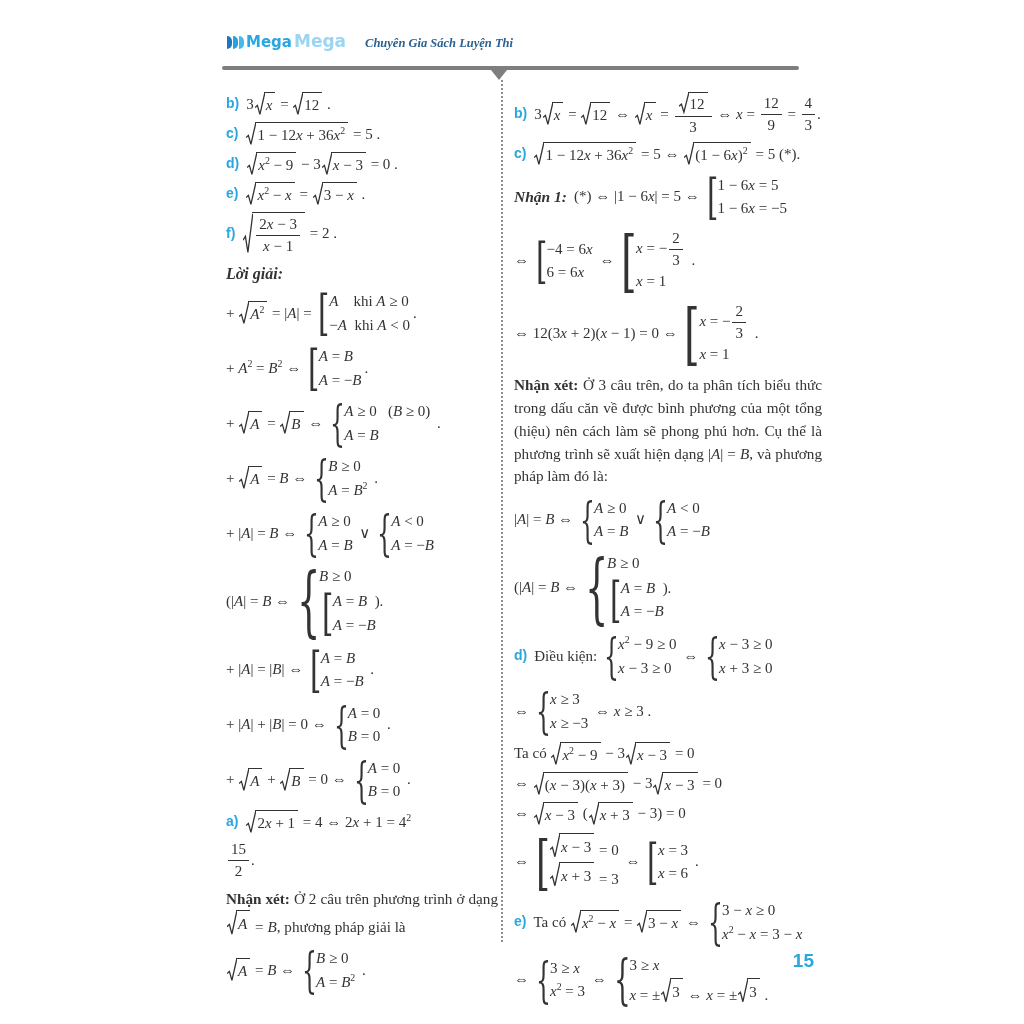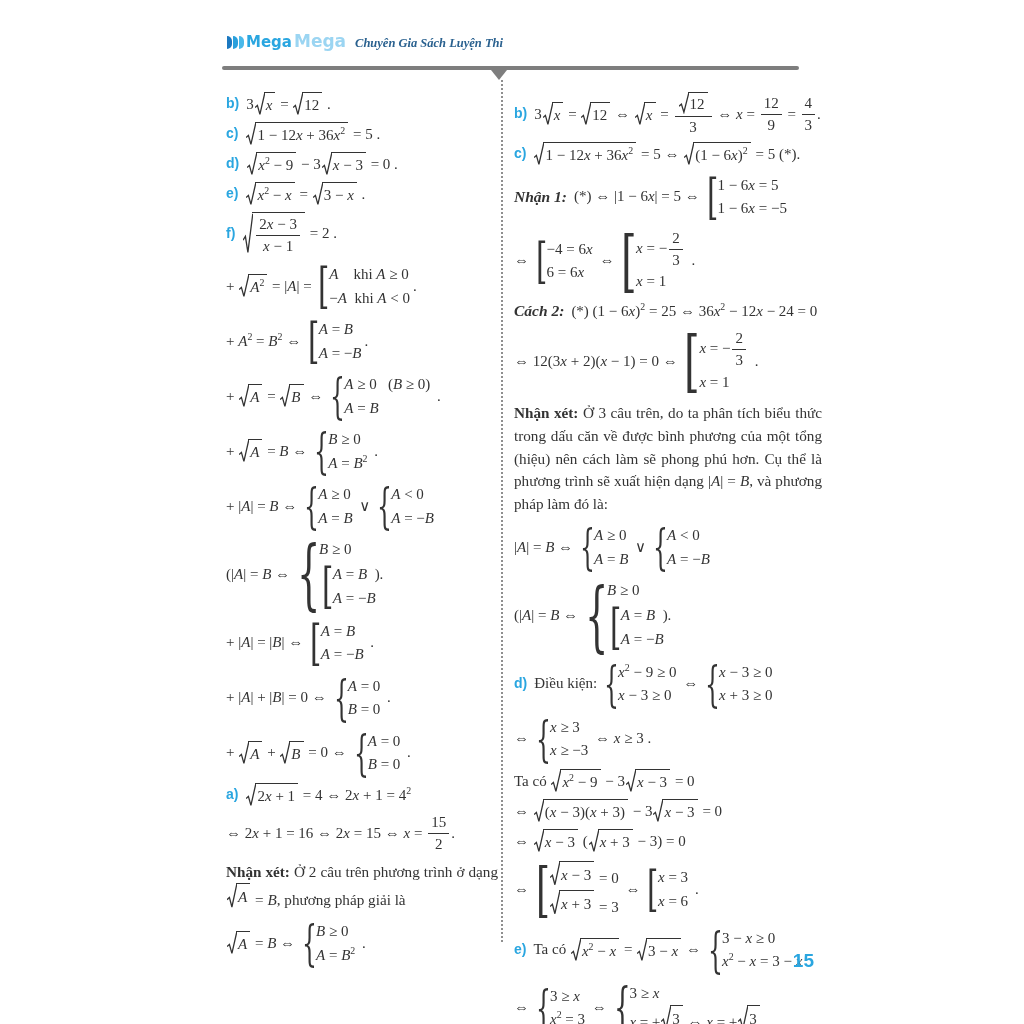--- a/index.html
+++ b/index.html
@@ -10,21 +10,21 @@
   
   .header{position:absolute;top:31px;left:227px;display:flex;align-items:baseline;gap:9px;}
   .logo{display:flex;align-items:baseline;gap:2px;}
   .arcs{display:flex;align-items:center;gap:1px;transform:translateY(2px);}
   .arc{display:inline-block;width:5px;height:13px;border-radius:0 7px 7px 0;background:var(--accent);}
   .arc.a1{background:#1b78c0;}
   .arc.a2{background:#2aa0dc;}
   .arc.a3{background:#49b9ea;}
   .mega{color:var(--accent);font-family:"DejaVu Sans",sans-serif;font-weight:bold;font-size:15px;letter-spacing:0;}
   .book{color:var(--bookblue);font-family:"DejaVu Sans",sans-serif;font-weight:bold;font-size:17px;}
-  .slogan{color:var(--slogan);font-style:italic;font-weight:bold;font-size:12.5px;font-family:"Liberation Serif",serif;}
+  .slogan{color:var(--slogan);font-style:italic;font-weight:bold;font-size:12.5px;font-family:"Liberation Serif",serif;margin-left:10px;}
   
   .rule{position:absolute;top:66px;left:222px;width:577px;height:4px;background:var(--bar);border-radius:2px;}
   .tri{position:absolute;top:70px;left:491px;width:0;height:0;
        border-left:8px solid transparent;border-right:8px solid transparent;border-top:10px solid var(--bar);}
   .vdots{position:absolute;top:80px;left:501px;height:862px;width:0;border-left:2.5px dotted #8f8f8f;}
   
   .colL{position:absolute;left:226px;top:86px;width:272px;}
   .colR{position:absolute;left:514px;top:86px;width:308px;}
   .block{margin:6px 0;}
   .mline{display:flex;align-items:center;white-space:nowrap;font-size:15px;line-height:1.4;min-height:21px;}
@@ -148,20 +148,21 @@
         <svg viewBox="0 0 10 20" preserveAspectRatio="none" class="radsign">
           <path d="M0 13 L2.4 11.2 L4.9 18.6 L9.8 0.8" fill="none" stroke="currentColor" stroke-width="1.3" vector-effect="non-scaling-stroke"></path>
         </svg>
         <span class="radicand"><span class="frac">
             <span class="num"><span class="run">2<i>x</i> − 3</span></span>
             <span class="den"><span class="run"><i>x</i> − 1</span></span>
           </span></span>
       </span>
       <span class="run">&nbsp;= 2 .</span>
     </div>
+    <div class="h1">Lời giải:</div>
     <div class="mline block">
       <span class="run">+&nbsp;</span>
       <span class="sqrt">
         <svg viewBox="0 0 10 20" preserveAspectRatio="none" class="radsign">
           <path d="M0 13 L2.4 11.2 L4.9 18.6 L9.8 0.8" fill="none" stroke="currentColor" stroke-width="1.3" vector-effect="non-scaling-stroke"></path>
         </svg>
         <span class="radicand"><span class="run"><i>A</i><sup><span class="run">2</span></sup></span></span>
       </span>
       <span class="run">&nbsp;= |<i>A</i>| =&nbsp;</span>
       <span class="cases" style="padding-left: 10.8045px;">
@@ -314,21 +315,20 @@
       <span class="lbl">a)</span>
       <span class="sqrt">
         <svg viewBox="0 0 10 20" preserveAspectRatio="none" class="radsign">
           <path d="M0 13 L2.4 11.2 L4.9 18.6 L9.8 0.8" fill="none" stroke="currentColor" stroke-width="1.3" vector-effect="non-scaling-stroke"></path>
         </svg>
         <span class="radicand"><span class="run">2<i>x</i> + 1</span></span>
       </span>
       <span class="run">&nbsp;= 4 ⇔ 2<i>x</i> + 1 = 4<sup><span class="run">2</span></sup></span>
     </div>
     <div class="mline block">
-      <span class="run">⇔ 2<i>x</i> + 1 = 16 ⇔ 2<i>x</i> = 15 ⇔ <i>x</i> =&nbsp;</span>
       <span class="frac">
         <span class="num"><span class="run">15</span></span>
         <span class="den"><span class="run">2</span></span>
       </span>
       <span class="run">.</span>
     </div>
     <p class="para block"><b>Nhận xét:</b> Ở 2 câu trên phương trình ở dạng <span class="imath"><span class="sqrt">
           <svg viewBox="0 0 10 20" preserveAspectRatio="none" class="radsign">
             <path d="M0 13 L2.4 11.2 L4.9 18.6 L9.8 0.8" fill="none" stroke="currentColor" stroke-width="1.3" vector-effect="non-scaling-stroke"></path>
           </svg>
@@ -440,26 +440,20 @@
         <span class="brace" style="font-size: 65px; line-height: 1; transform: translateY(-50%) scale(0.62, 1.04);">[</span>
         <span class="crows">
           <span class="crow"><span class="run"><i>x</i> = −</span><span class="frac">
               <span class="num"><span class="run">2</span></span>
               <span class="den"><span class="run">3</span></span>
             </span></span>
           <span class="crow"><span class="run"><i>x</i> = 1</span></span>
         </span>
       </span>
       <span class="run">&nbsp;.</span>
-    </div>
-    <div class="mline block">
-      <span class="cap">Cách 2:</span>
-      <span class="run">(*) (1 − 6<i>x</i>)<sup><span class="run">2</span></sup></span>
-      <span class="run">&nbsp;= 25 ⇔ 36<i>x</i><sup><span class="run">2</span></sup></span>
-      <span class="run">&nbsp;− 12<i>x</i> − 24 = 0</span>
     </div>
     <div class="mline block">
       <span class="run">⇔ 12(3<i>x</i> + 2)(<i>x</i> − 1) = 0 ⇔&nbsp;</span>
       <span class="cases" style="padding-left: 14.9367px;">
         <span class="brace" style="font-size: 65px; line-height: 1; transform: translateY(-50%) scale(0.62, 1.04);">[</span>
         <span class="crows">
           <span class="crow"><span class="run"><i>x</i> = −</span><span class="frac">
               <span class="num"><span class="run">2</span></span>
               <span class="den"><span class="run">3</span></span>
             </span></span>

